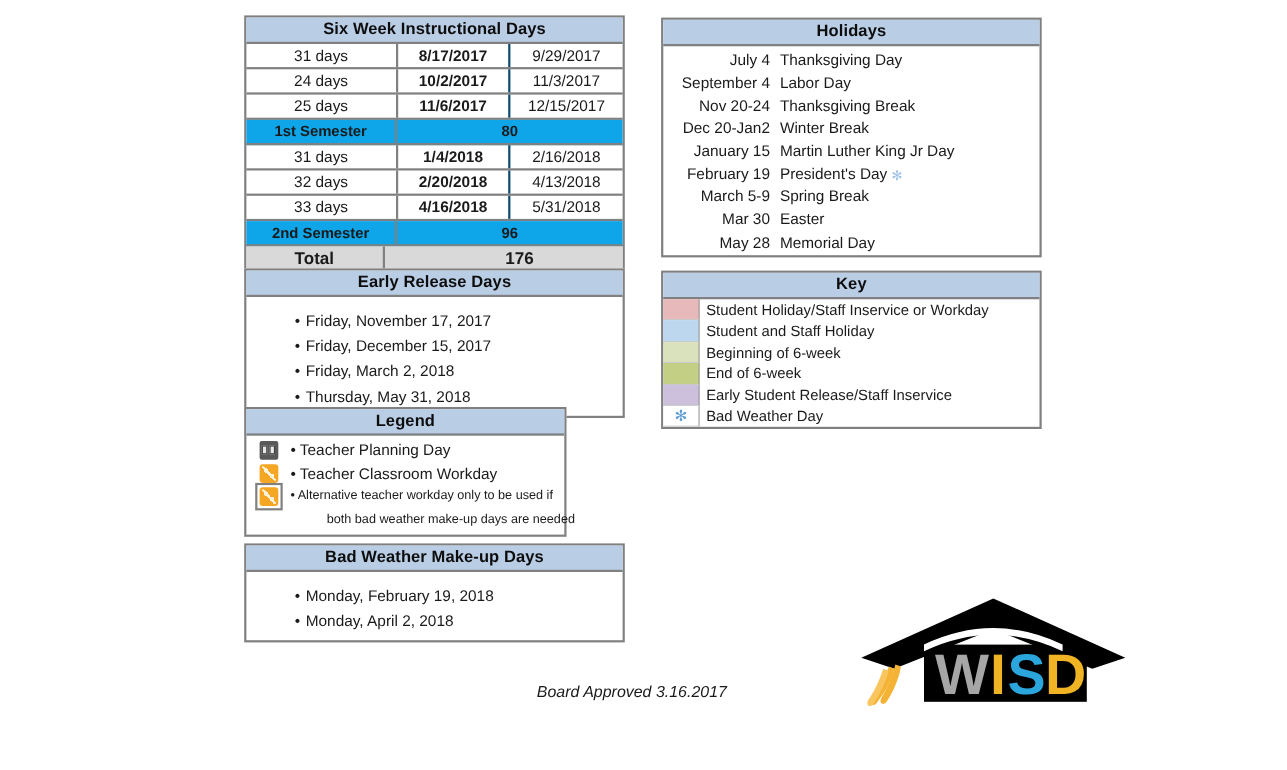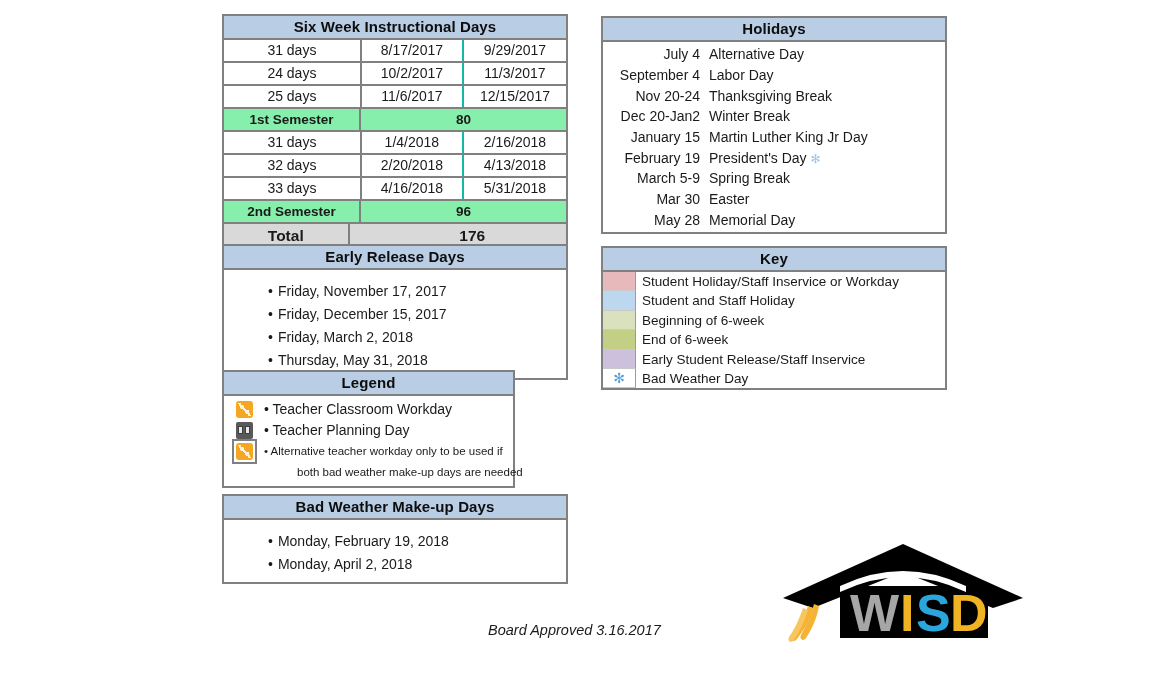--- a/index.html
+++ b/index.html
@@ -46,25 +46,25 @@
   .sw-row:last-child { border-bottom: none; gap: 29px; }
   .sw-cell {
     font-size: 14px;
     line-height: 21px;
     text-align: center;
     box-sizing: border-box;
     overflow: hidden;
     white-space: nowrap;
   }
   .sw-c1 { width: 139px; border-right: 2px solid #808080; }
-  .sw-c2 { width: 103px; border-right: 2px solid #14b8a6; }
+  .sw-c2 { width: 103px; border-right: 2px solid #0c4a6e; font-weight: bold; }
   .sw-c3 { width: 103px; }
   .sw-wide { width: 208px; }
 
-  .sw-row.semester { background: #86efac; }
+  .sw-row.semester { background: #0ea5e9; }
   .sw-row.semester .sw-cell { font-weight: bold; font-size: 13.5px; }
   .sw-row.total { background: #d9d9d9; height: 23px; }
   .sw-row.total .sw-cell {
     font-weight: bold;
     font-size: 15.5px;
     line-height: 23px;
   }
 
   
   #holidays { left: 601px; top: 16px; width: 346px; }
@@ -291,21 +291,21 @@
 
   </div>
 </div>
 
 <div class="panel" id="holidays">
   <div class="panel-title">Holidays</div>
   <div class="hol-list">
 
     <div class="hol-row">
       <div class="hol-date">July 4</div>
-      <div class="hol-name">Alternative Day</div>
+      <div class="hol-name">Thanksgiving Day</div>
     </div>
 
     <div class="hol-row">
       <div class="hol-date">September 4</div>
       <div class="hol-name">Labor Day</div>
     </div>
 
     <div class="hol-row">
       <div class="hol-date">Nov 20-24</div>
       <div class="hol-name">Thanksgiving Break</div>
@@ -403,35 +403,35 @@
 
   </div>
 </div>
 
 <div class="panel" id="legend">
   <div class="panel-title">Legend</div>
   <div class="legend-body">
 
     <div class="legend-row">
       <div class="legend-icon-slot">
+        <span class="ic ic-book"></span>
+      </div>
+      <div class="legend-text">
+        <span class="dot">•</span>
+        <span>Teacher Planning Day</span>
+      </div>
+    </div>
+
+    <div class="legend-row">
+      <div class="legend-icon-slot">
         <span class="ic ic-work"></span>
       </div>
       <div class="legend-text">
         <span class="dot">•</span>
         <span>Teacher Classroom Workday</span>
-      </div>
-    </div>
-
-    <div class="legend-row">
-      <div class="legend-icon-slot">
-        <span class="ic ic-book"></span>
-      </div>
-      <div class="legend-text">
-        <span class="dot">•</span>
-        <span>Teacher Planning Day</span>
       </div>
     </div>
 
     <div class="legend-row">
       <div class="legend-icon-slot">
         <span class="legend-icon-boxed">
           <span class="ic ic-work"></span>
         </span>
       </div>
       <div class="legend-text small">

